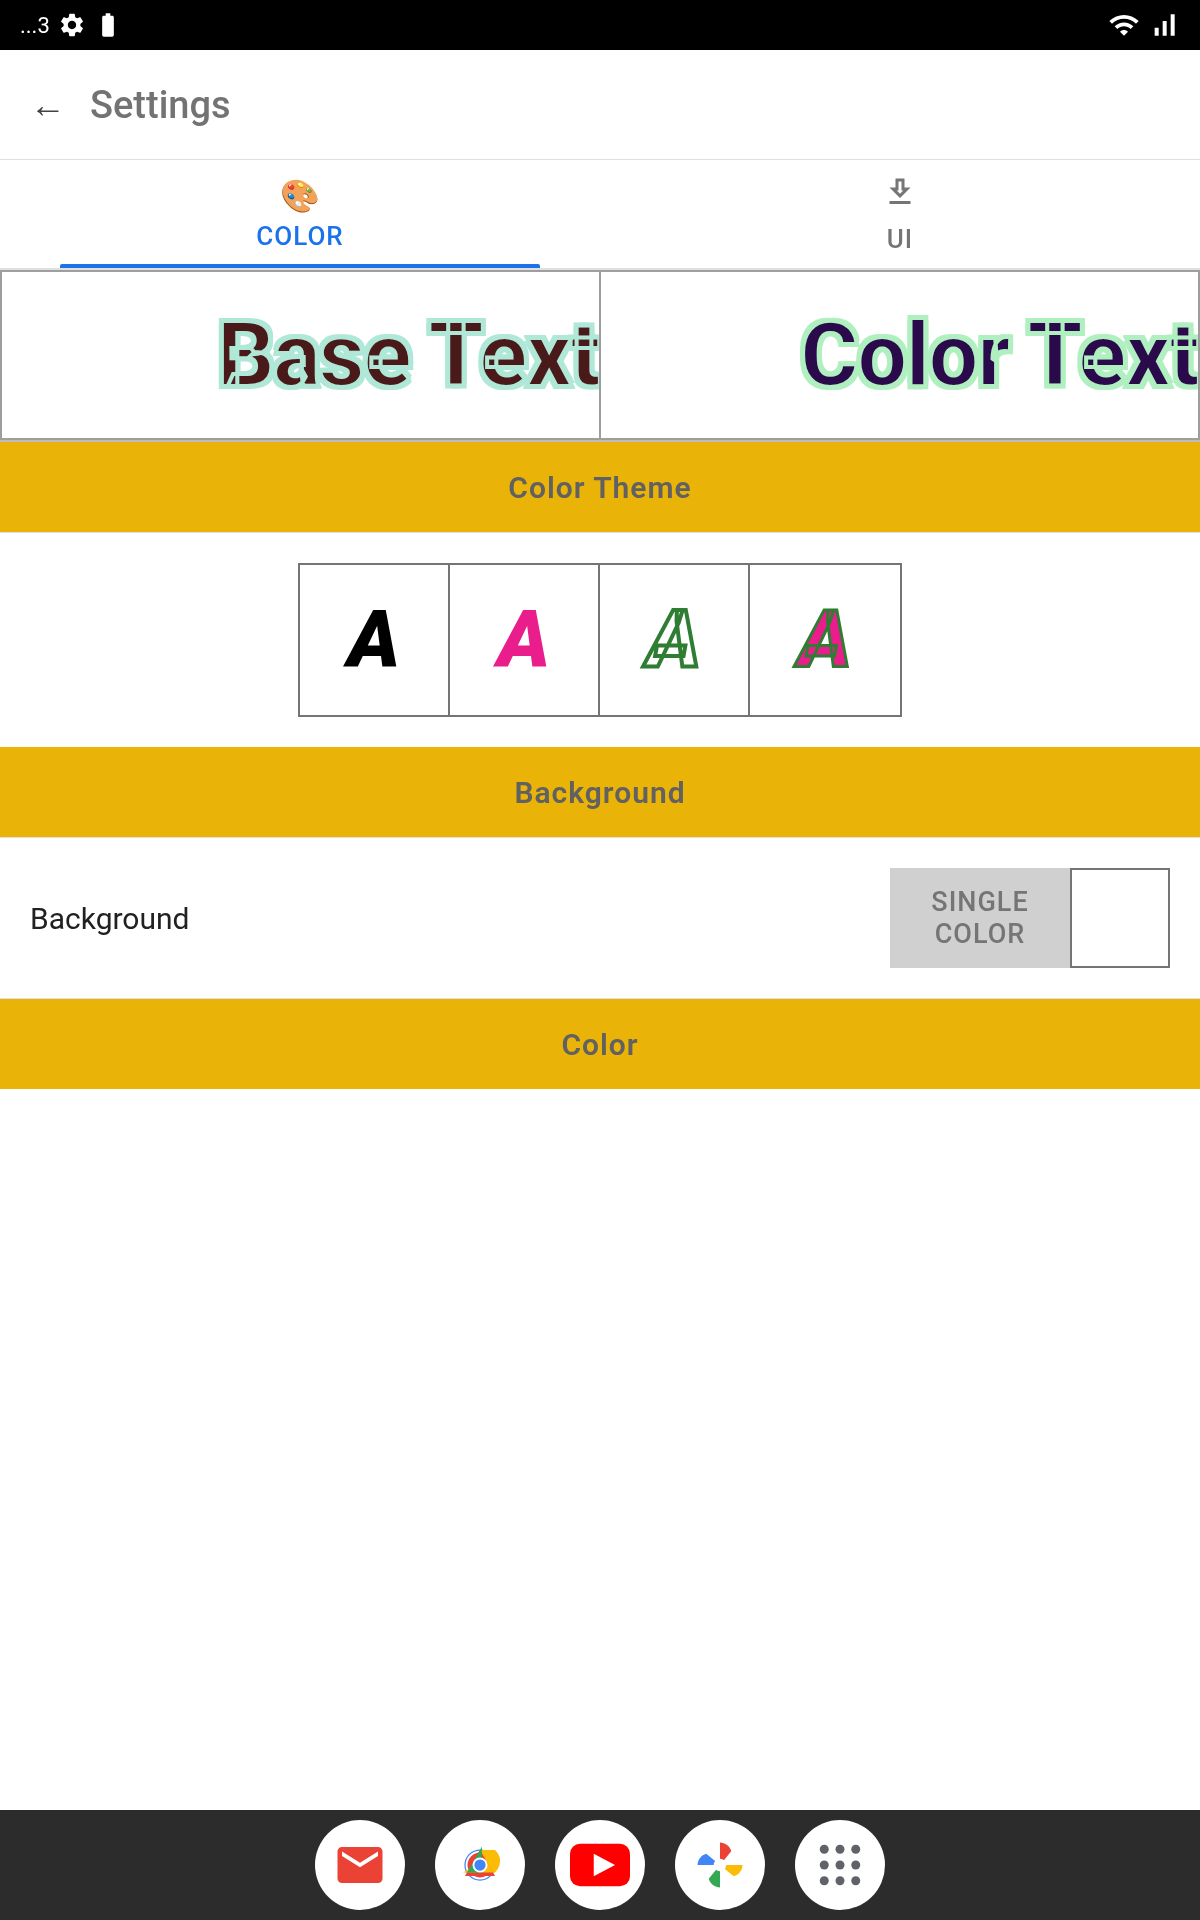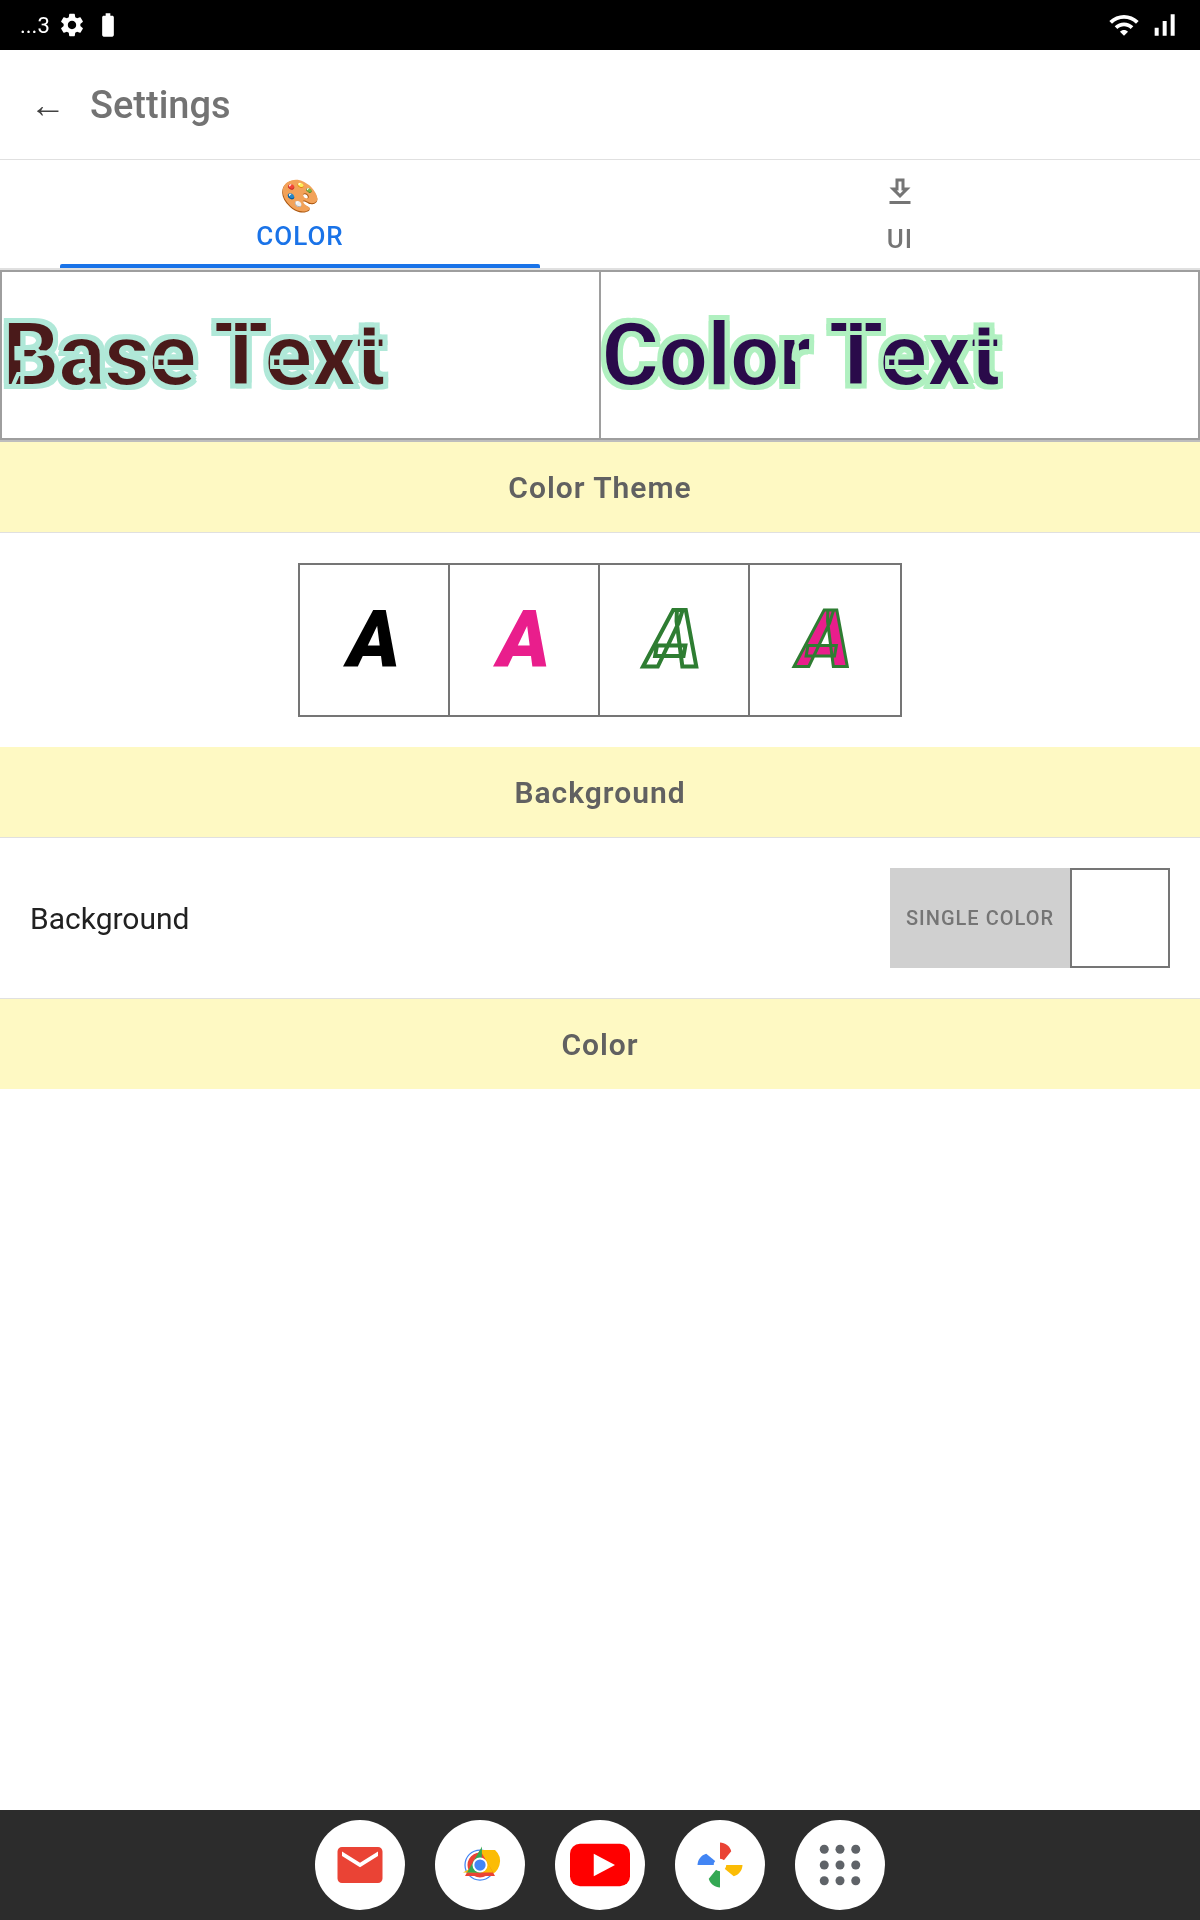--- a/index.html
+++ b/index.html
@@ -107,21 +107,21 @@
     .preview-area {
       width: 100%;
       display: flex;
       border-bottom: 2px solid #bdbdbd;
     }
     .preview-card {
       flex: 1;
       height: 170px;
       display: flex;
       align-items: center;
-      justify-content: flex-start;
+      justify-content: flex-end;
       background: #ffffff;
       border: 2px solid #9e9e9e;
       overflow: hidden;
     }
     .preview-card:first-child {
       border-right: 1px solid #9e9e9e;
     }
     .preview-card:last-child {
       border-left: 1px solid #9e9e9e;
     }
@@ -150,21 +150,21 @@
         3px -3px 0 #b0f0c0,
         -3px 3px 0 #b0f0c0,
         3px 3px 0 #b0f0c0;
       letter-spacing: -2px;
     }
 
     
     .section-header {
       width: 100%;
       height: 90px;
-      background: #fef9c3;
+      background: #eab308;
       display: flex;
       align-items: center;
       justify-content: center;
     }
     .section-header-text {
       font-size: 30px;
       font-weight: 600;
       color: #616161;
       letter-spacing: 1px;
     }
@@ -252,21 +252,21 @@
     }
     .bg-option-single {
       width: 180px;
       height: 100px;
       background: #d0d0d0;
       display: flex;
       align-items: center;
       justify-content: center;
     }
     .bg-option-single-text {
-      font-size: 20px;
+      font-size: 27px;
       color: #757575;
       font-weight: 500;
       letter-spacing: 1px;
       text-align: center;
     }
     .bg-option-white {
       width: 100px;
       height: 100px;
       background: #ffffff;
       border: 2px solid #757575;

